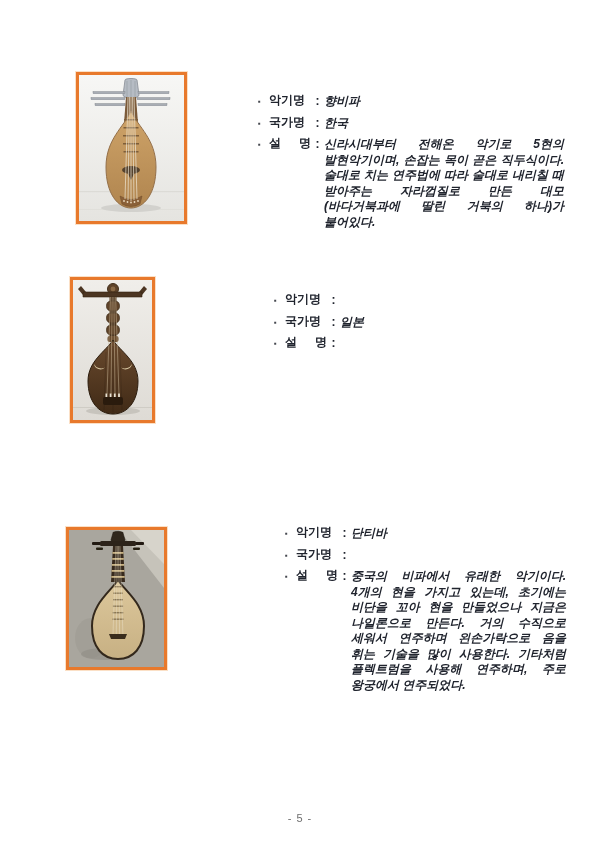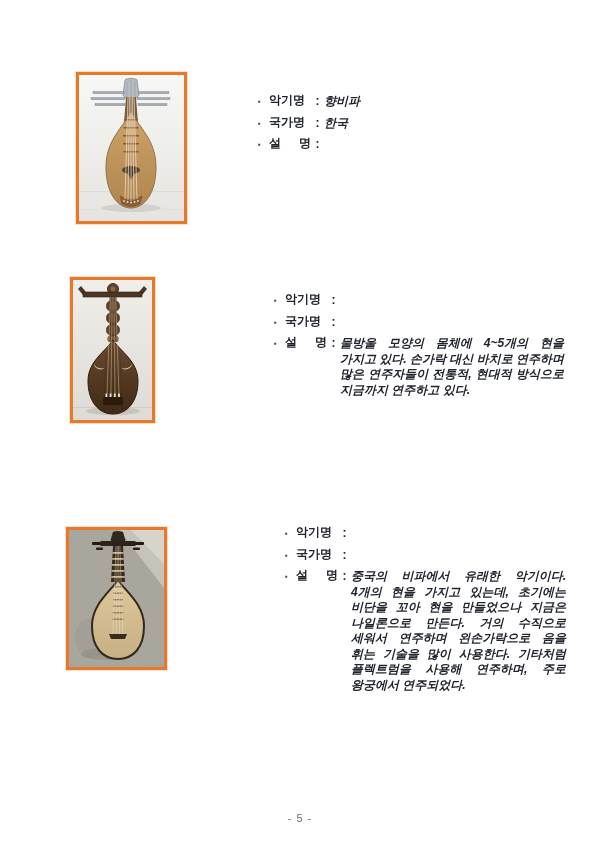--- a/index.html
+++ b/index.html
@@ -118,20 +118,21 @@
     <div class="field">
       <span class="bullet">▪</span>
       <span class="flabel">국가명</span>
       <span class="colon">:</span>
       <span class="fvalue">한국</span>
     </div>
     <div class="field">
       <span class="bullet">▪</span>
       <span class="flabel">설 명</span>
       <span class="colon">:</span>
+      <span class="fvalue">신라시대부터 전해온 악기로 5현의 발현악기이며, 손잡는 목이 곧은 직두식이다. 술대로 치는 연주법에 따라 술대로 내리칠 때 받아주는 자라껍질로 만든 대모(바다거북과에 딸린 거북의 하나)가 붙어있다.</span>
     </div>
   </div>
 
   <figure class="photo-frame p1">
     <svg viewBox="0 0 79 140">
       <defs>
         <linearGradient id="g2bg" x1="0" y1="0" x2="0" y2="1">
           <stop offset="0" stop-color="#f0eeea"></stop>
             <stop offset="1" stop-color="#dedbd5"></stop>
         </linearGradient>
@@ -188,26 +189,26 @@
   <div class="fields f1">
     <div class="field">
       <span class="bullet">▪</span>
       <span class="flabel">악기명</span>
       <span class="colon">:</span>
     </div>
     <div class="field">
       <span class="bullet">▪</span>
       <span class="flabel">국가명</span>
       <span class="colon">:</span>
+      <span class="fvalue">일본</span>
     </div>
     <div class="field">
       <span class="bullet">▪</span>
       <span class="flabel">설 명</span>
       <span class="colon">:</span>
-      <span class="fvalue">물방울 모양의 몸체에 4~5개의 현을 가지고 있다. 손가락 대신 바치로 연주하며 많은 연주자들이 전통적, 현대적 방식으로 지금까지 연주하고 있다.</span>
     </div>
   </div>
 
   <figure class="photo-frame p2">
     <svg viewBox="0 0 95 137">
       <defs>
         <linearGradient id="g3body" x1="0" y1="0" x2="0" y2="1">
           <stop offset="0" stop-color="#ddc89c"></stop>
             <stop offset="1" stop-color="#c7b083"></stop>
         </linearGradient>
@@ -256,20 +257,21 @@
         </g>
       </g>
     </svg>
   </figure>
 
   <div class="fields f2">
     <div class="field">
       <span class="bullet">▪</span>
       <span class="flabel">악기명</span>
       <span class="colon">:</span>
+      <span class="fvalue">단티바</span>
     </div>
     <div class="field">
       <span class="bullet">▪</span>
       <span class="flabel">국가명</span>
       <span class="colon">:</span>
     </div>
     <div class="field">
       <span class="bullet">▪</span>
       <span class="flabel">설 명</span>
       <span class="colon">:</span>

